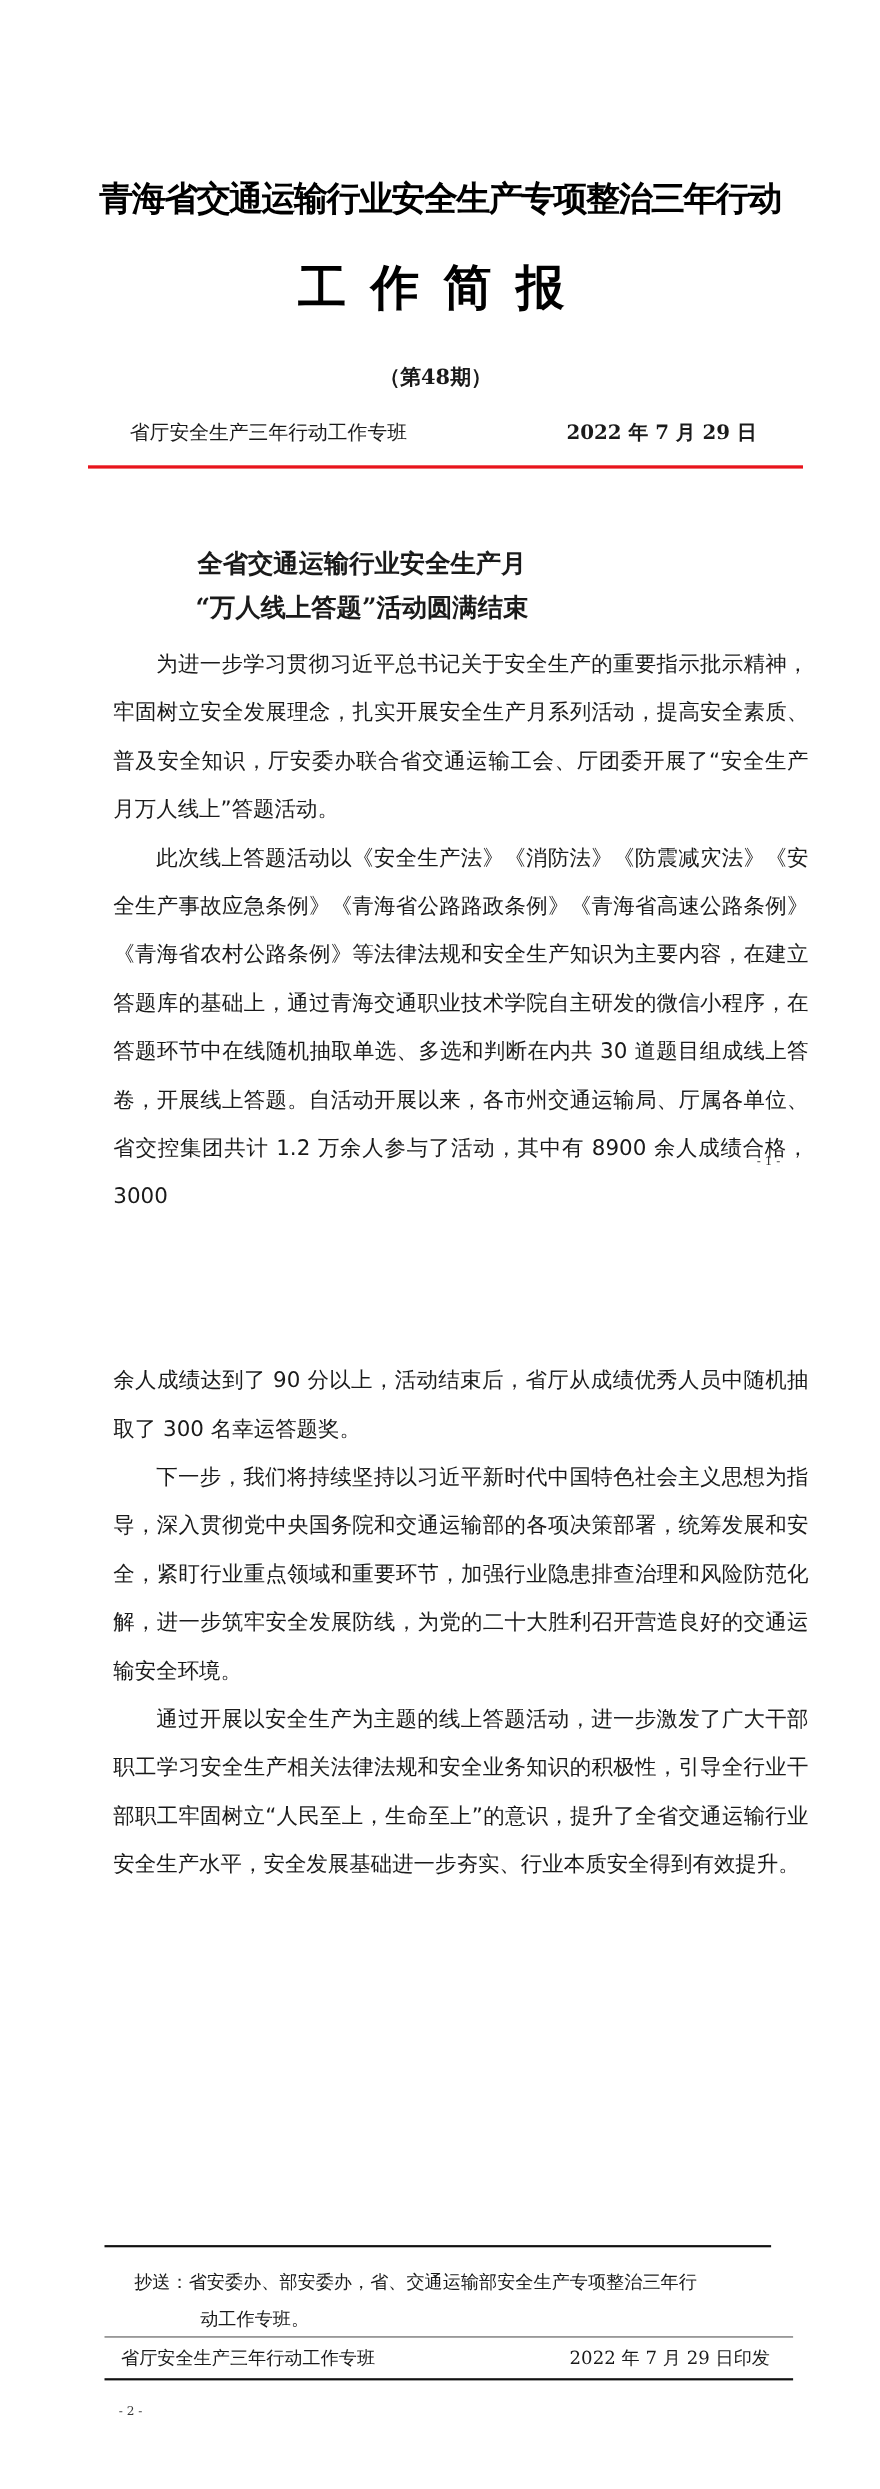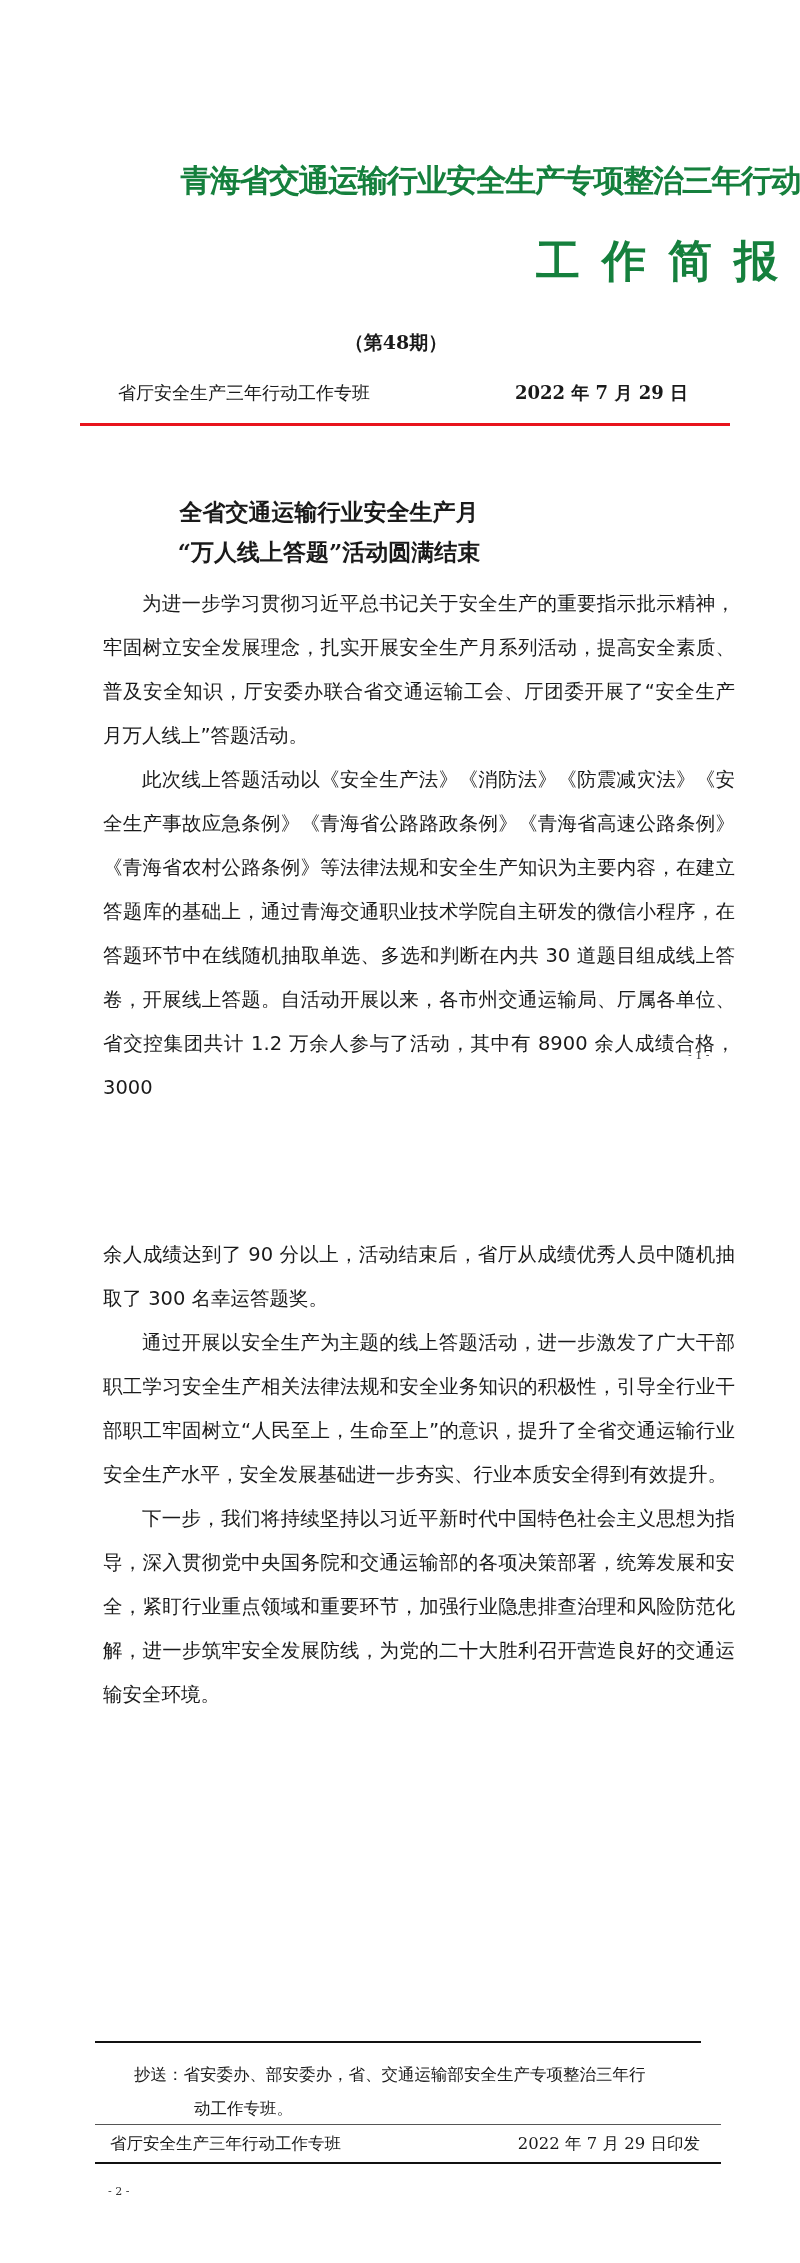--- a/index.html
+++ b/index.html
@@ -1,19 +1,19 @@
 <!DOCTYPE html>
 <html><head>
 <meta charset="utf-8">
 <style>
   html, body { margin:0; padding:0; background:#ffffff; }
   body { width:800px; height:2263px; position:relative; overflow:hidden;
          font-family:"DejaVu Serif","Liberation Serif",serif; color:#1a1a1a; }
   .abs { position:absolute; }
-  .red-title { left:0; width:800px; text-align:right; color:#15803d;
+  .red-title { left:0; width:800px; text-align:center; color:#000000;
                font-family:Liberation Sans, sans-serif; font-weight:bold; }
   #t1 { top:160px; font-size:31px; letter-spacing:-1.5px; }
   #t2 { top:232px; font-size:44px; letter-spacing:22px; padding-left:6px; box-sizing:border-box; }
   #issue { top:330px; left:0; width:792px; text-align:center; font-size:19px; font-weight:bold; }
   #org { top:381px; left:118px; font-size:18px; }
   #date { top:381px; right:112px; font-size:18px;font-weight:bold; }
   #red-rule { top:423px; left:80px; width:650px; height:3px; background:#e8141c; }
   .headline { left:0; width:658px; text-align:center; font-size:23px; font-weight:bold; }
   #h1 { top:497px; }
   #h2 { top:537px; }
@@ -23,21 +23,21 @@
   .indent { text-indent:2em; }
   #page1-body { top:582px; }
   #page2-body { top:1233px; }
   .page-num { font-size:11px; font-family:"DejaVu Serif",serif; color:#333; }
   #pn1 { top:1049px; left:688px; }
   #pn2 { top:2185px; left:108px; }
   .rule-black { left:95px; background:#111; }
   #cc-top { top:2041px; width:606px; height:2px; }
   #cc-mid { top:2124px; width:626px; height:1px; background:#555; }
   #cc-bot { top:2162px; width:626px; height:2px; }
-  #cc-text { top:2058px; left:134px; width:600px; font-size:16.5px; line-height:34px;
+  #cc-text { top:2058px; left:122px; width:600px; font-size:16.5px; line-height:34px;
              font-family:"DejaVu Sans","Liberation Sans",sans-serif; }
   #cc-label { display:inline; }
   #cc-cont { padding-left:60px; }
   #print-org { top:2133px; left:110px; font-size:16.5px; font-family:"DejaVu Sans","Liberation Sans",sans-serif; }
   #print-date { top:2133px; right:100px; font-size:16.5px; font-family:"DejaVu Serif",serif; }
 </style>
 </head>
 <body>
 
 <div class="abs red-title" id="t1">青海省交通运输行业安全生产专项整治三年行动</div>
@@ -51,22 +51,22 @@
 <div class="abs headline" id="h2">“万人线上答题”活动圆满结束</div>
 
 <div class="abs body-block" id="page1-body">
   <p class="indent">为进一步学习贯彻习近平总书记关于安全生产的重要指示批示精神，牢固树立安全发展理念，扎实开展安全生产月系列活动，提高安全素质、普及安全知识，厅安委办联合省交通运输工会、厅团委开展了“安全生产月万人线上”答题活动。</p>
   <p class="indent">此次线上答题活动以《安全生产法》《消防法》《防震减灾法》《安全生产事故应急条例》《青海省公路路政条例》《青海省高速公路条例》《青海省农村公路条例》等法律法规和安全生产知识为主要内容，在建立答题库的基础上，通过青海交通职业技术学院自主研发的微信小程序，在答题环节中在线随机抽取单选、多选和判断在内共 30 道题目组成线上答卷，开展线上答题。自活动开展以来，各市州交通运输局、厅属各单位、省交控集团共计 1.2 万余人参与了活动，其中有 8900 余人成绩合格，3000</p>
 </div>
 <div class="abs page-num" id="pn1">- 1 -</div>
 
 <div class="abs body-block" id="page2-body">
   <p>余人成绩达到了 90 分以上，活动结束后，省厅从成绩优秀人员中随机抽取了 300 名幸运答题奖。</p>
+  <p class="indent">下一步，我们将持续坚持以习近平新时代中国特色社会主义思想为指导，深入贯彻党中央国务院和交通运输部的各项决策部署，统筹发展和安全，紧盯行业重点领域和重要环节，加强行业隐患排查治理和风险防范化解，进一步筑牢安全发展防线，为党的二十大胜利召开营造良好的交通运输安全环境。</p>
   <p class="indent">通过开展以安全生产为主题的线上答题活动，进一步激发了广大干部职工学习安全生产相关法律法规和安全业务知识的积极性，引导全行业干部职工牢固树立“人民至上，生命至上”的意识，提升了全省交通运输行业安全生产水平，安全发展基础进一步夯实、行业本质安全得到有效提升。</p>
-  <p class="indent">下一步，我们将持续坚持以习近平新时代中国特色社会主义思想为指导，深入贯彻党中央国务院和交通运输部的各项决策部署，统筹发展和安全，紧盯行业重点领域和重要环节，加强行业隐患排查治理和风险防范化解，进一步筑牢安全发展防线，为党的二十大胜利召开营造良好的交通运输安全环境。</p>
 </div>
 
 <div class="abs rule-black" id="cc-top"></div>
 <div class="abs" id="cc-text">
   <div>
     <span id="cc-label">抄送：</span><span>省安委办、部安委办，省、交通运输部安全生产专项整治三年行</span>
   </div>
   <div id="cc-cont">动工作专班。</div>
 </div>
 <div class="abs rule-black" id="cc-mid"></div>

